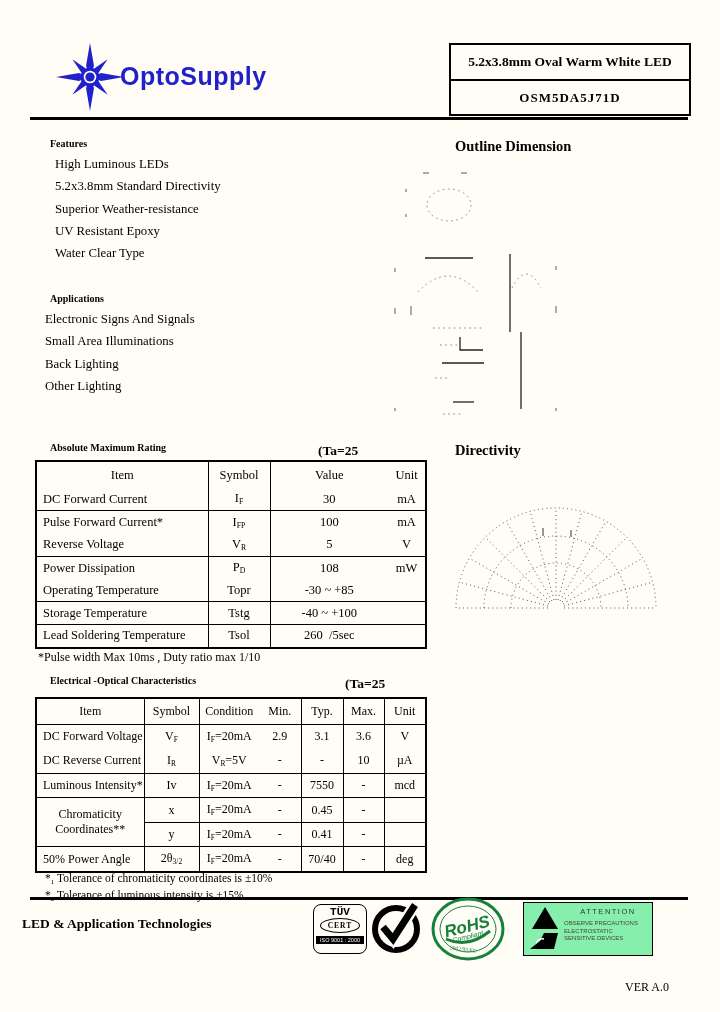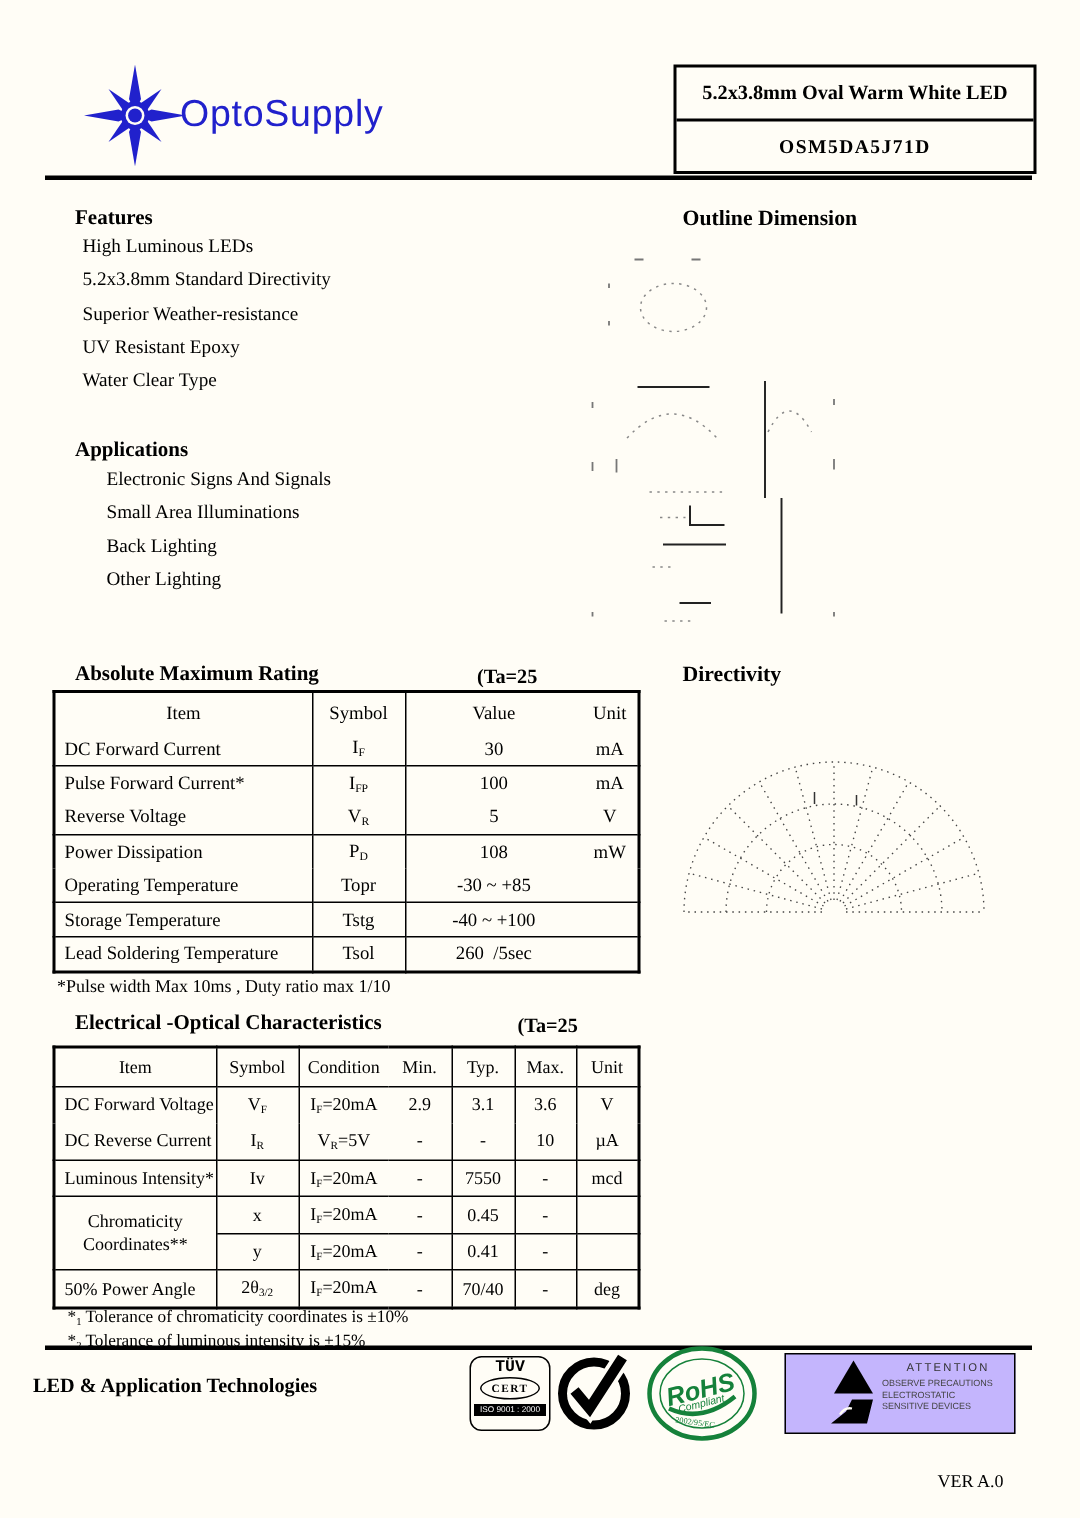--- a/index.html
+++ b/index.html
@@ -4,29 +4,29 @@
 <style>
   html,body{margin:0;padding:0;}
   body{background:#e8e8e8;}
   #page{position:relative;width:720px;height:1012px;background:#fffdf6;overflow:hidden;
         font-family:"Liberation Serif", serif;color:#000;}
   .abs{position:absolute;}
   .rule{position:absolute;left:30px;width:658px;height:3px;background:#000;}
 
   
   #brand-text{left:120px;top:62px;font-family:"Liberation Sans",sans-serif;
-              font-weight:normal;font-size:25px;letter-spacing:.5px;}
+              font-weight:bold;font-size:25px;letter-spacing:.5px;}
   #title-box{left:449px;top:43px;width:238px;height:69px;border:2px solid #000;}
   #title-box .r1{height:34px;border-bottom:2px solid #000;display:flex;align-items:center;justify-content:center;
                  font-weight:bold;font-size:13.5px;}
   #title-box .r2{height:33px;display:flex;align-items:center;justify-content:center;
                  font-weight:bold;font-size:13px;letter-spacing:1px;}
 
   
-  .sec-h{position:absolute;font-weight:bold;font-size:14px;}
+  .sec-h{position:absolute;font-weight:bold;font-size:10px;}
   .list{position:absolute;font-size:12.8px;}
   .list div{height:22.3px;}
   .ta{position:absolute;font-weight:bold;font-size:13.5px;}
 
   
   table.tbl{position:absolute;border-collapse:collapse;table-layout:fixed;
             border:2px solid #000;font-size:12.5px;}
   table.tbl td{padding:0 2px;overflow:hidden;white-space:nowrap;}
   .ctr{text-align:center;}
   .item{padding-left:6px !important;text-align:left;}
@@ -58,21 +58,21 @@
                  font-size:7.5px;line-height:13px;font-weight:bold;letter-spacing:1px;}
   #tuv-badge .iso{margin:3px 2px 0 2px;background:#000;color:#fff;font-size:5.5px;line-height:8px;
                   font-family:"Liberation Sans",sans-serif;}
   #check-badge{left:368px;top:899px;}
   #rohs-badge{left:430px;top:897px;width:76px;height:64px;}
   #rohs-badge .rt{position:absolute;left:14px;top:20px;transform:rotate(-14deg);
                   font-family:"Liberation Sans",sans-serif;font-weight:bold;font-size:17px;font-style:italic;}
   #rohs-badge .ct{position:absolute;left:22px;top:36px;transform:rotate(-14deg);
                   font-size:7px;font-style:italic;font-family:"Liberation Sans",sans-serif;}
   #rohs-badge .dt{position:absolute;left:20px;top:49px;transform:rotate(8deg);font-size:5.5px;}
-  #esd-box{left:523px;top:902px;width:128px;height:52px;border:1.2px solid #000;display:flex;background:#c4b5fd;padding-left:24px;}
+  #esd-box{left:523px;top:902px;width:128px;height:52px;border:1.2px solid #000;display:flex;background:#86efac;}
   #esd-text{flex:1;padding-top:4px;}
   #esd-text .att{text-align:center;font-size:7.5px;letter-spacing:1.5px;color:#333;
                  font-family:"Liberation Sans",sans-serif;margin-bottom:4px;}
   #esd-text .ln{font-size:6px;line-height:7.5px;color:#444;font-family:"Liberation Sans",sans-serif;}
   #version{left:625px;top:980px;font-size:12px;}
 </style>
 </head>
 <body>
 
 <div id="page">
@@ -106,21 +106,21 @@
   <div class="sec-h" style="left:50px;top:138px">Features</div>
   <div class="list" style="left:55px;top:157px">
     <div>High Luminous LEDs</div>
     <div>5.2x3.8mm Standard Directivity</div>
     <div>Superior Weather-resistance</div>
     <div>UV Resistant Epoxy</div>
     <div>Water Clear Type</div>
   </div>
 
   <div class="sec-h" style="left:50px;top:293px">Applications</div>
-  <div class="list" style="left:71px;top:312px">
+  <div class="list" style="left:45px;top:312px">
     <div>Electronic Signs And Signals</div>
     <div>Small Area Illuminations</div>
     <div>Back Lighting</div>
     <div>Other Lighting</div>
   </div>
 
   <div class="sec-h" style="left:455px;top:138px;font-size:14.5px">Outline Dimension</div>
   <svg class="abs" style="left:385px;top:160px" width="215" height="275" viewBox="0 0 215 275">
     <g fill="none" stroke="#888" stroke-width="1" stroke-dasharray="1.6,3.6">
       <ellipse cx="64" cy="45" rx="22" ry="16"></ellipse>

